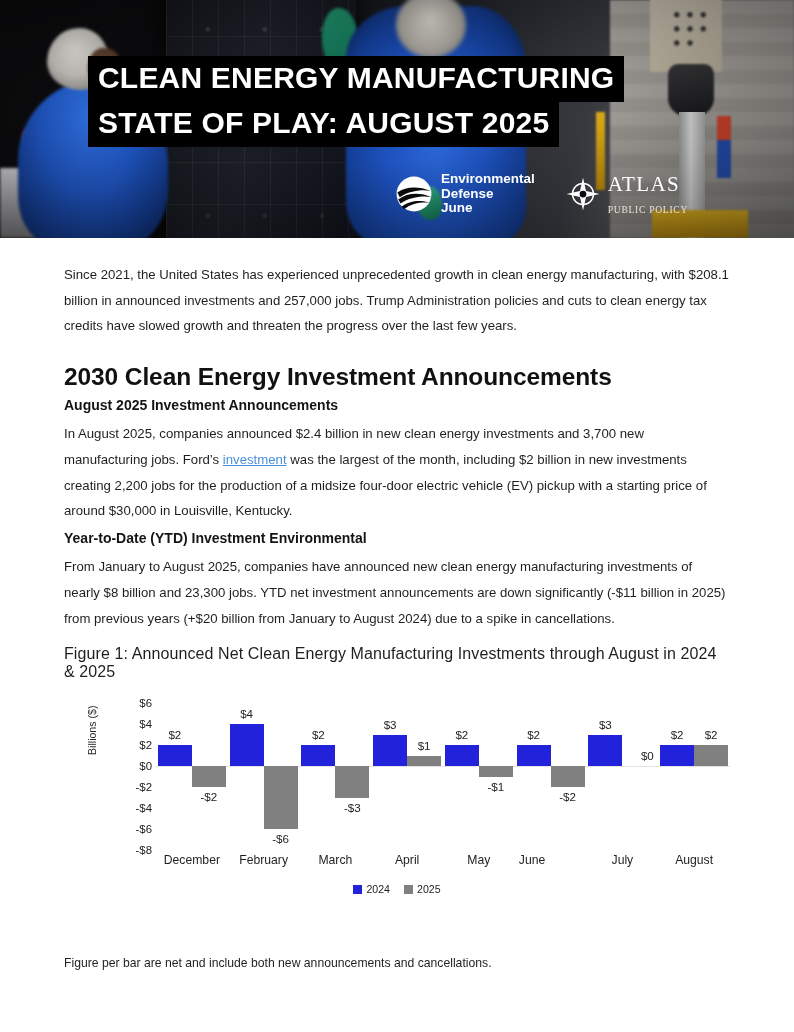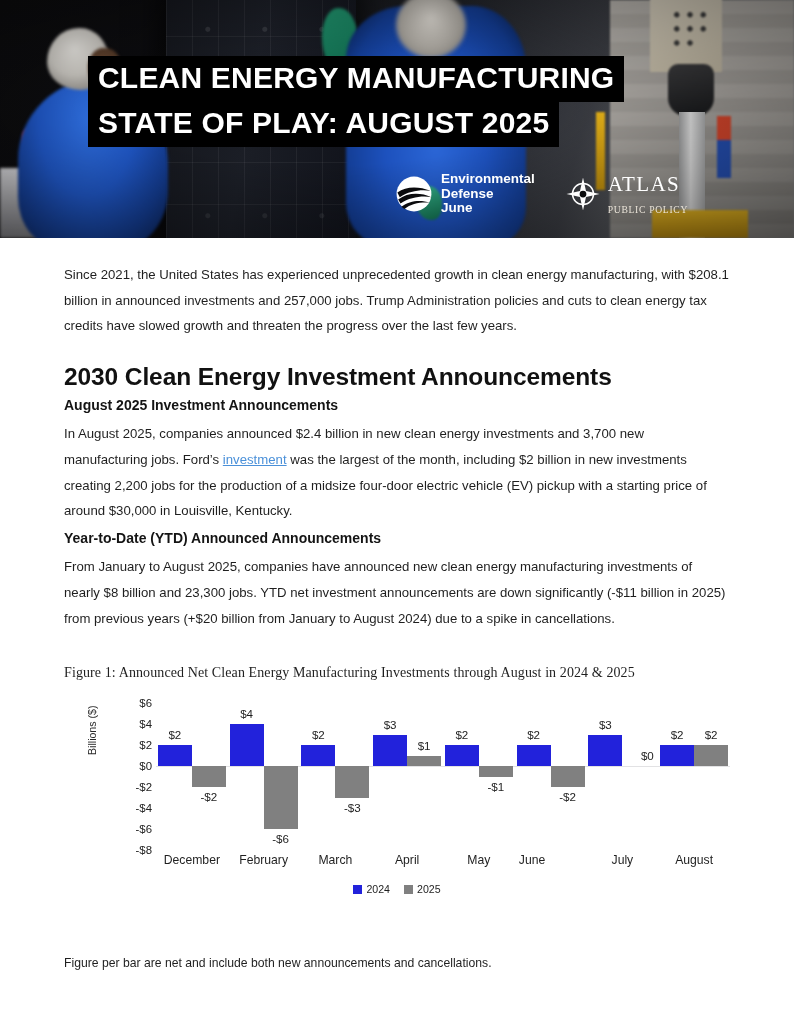--- a/index.html
+++ b/index.html
@@ -219,25 +219,24 @@
     font-size: 13.2px;
     line-height: 1.95;
     color: #1f1f1f;
   }
   .inline-link {
     color: #4a90d9;
     text-decoration: underline;
   }
 
   .fig-title {
-    margin-top: 34px;
-    font-size: 14px;
+    margin-top: 14px;
+    font-size: 16px;
     color: #1f1f1f;
     letter-spacing: .1px;
-    font-family: Liberation Serif, serif;
   }
 
   
   .chart-area {
     position: relative;
     margin-top: 22px;
     width: 666px;
     height: 205px;
   }
   .y-axis-title {
@@ -369,21 +368,21 @@
 
 <div class="page-body">
 
   <p class="intro-p">Since 2021, the United States has experienced unprecedented growth in clean energy manufacturing, with $208.1 billion in announced investments and 257,000 jobs. Trump Administration policies and cuts to clean energy tax credits have slowed growth and threaten the progress over the last few years.</p>
 
   <h1 class="h1-section">2030 Clean Energy Investment Announcements</h1>
 
   <h2 class="h2-section">August 2025 Investment Announcements</h2>
   <p class="body-p"><span>In August 2025, companies announced $2.4 billion in new clean energy investments and 3,700 new manufacturing jobs. Ford’s </span><a class="inline-link" href="#">investment</a><span> was the largest of the month, including $2 billion in new investments creating 2,200 jobs for the production of a midsize four-door electric vehicle (EV) pickup with a starting price of around $30,000 in Louisville, Kentucky.</span></p>
 
-  <h2 class="h2-section">Year-to-Date (YTD) Announced Announcements</h2>
+  <h2 class="h2-section">Year-to-Date (YTD) Investment Environmental</h2>
   <p class="body-p">From January to August 2025, companies have announced new clean energy manufacturing investments of nearly $8 billion and 23,300 jobs. YTD net investment announcements are down significantly (-$11 billion in 2025) from previous years (+$20 billion from January to August 2024) due to a spike in cancellations.</p>
 
   <div class="fig-title">Figure 1: Announced Net Clean Energy Manufacturing Investments through August in 2024 &amp; 2025</div>
 
   <div class="chart-area">
     <div class="y-axis-title">Billions ($)</div>
     <div class="y-ticks" id="y-ticks">
         <div class="y-tick" style="top: 0px;">$6</div>
         <div class="y-tick" style="top: 21px;">$4</div>
         <div class="y-tick" style="top: 42px;">$2</div>

